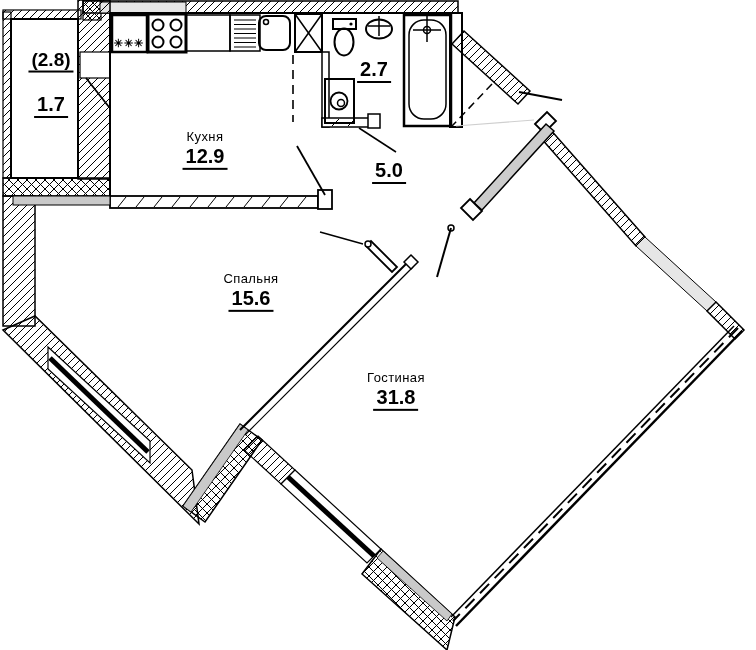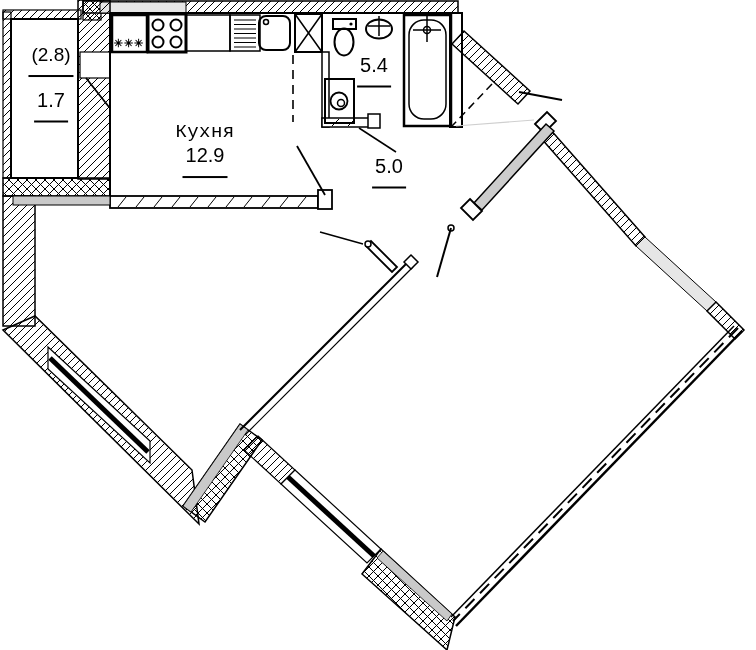--- a/index.html
+++ b/index.html
@@ -1,23 +1,23 @@
 <!DOCTYPE html>
 <html><head>
 <meta charset="utf-8">
 <style>
   html,body{margin:0;padding:0;background:#fff;}
   #plan-wrap{position:relative;width:756px;height:650px;background:#fff;overflow:hidden;
              font-family:"Liberation Sans",sans-serif;}
   #plan-svg{position:absolute;left:0;top:0;}
   .lbl{position:absolute;transform:translate(-50%,-50%);text-align:center;color:#000;
        white-space:nowrap;display:flex;flex-direction:column;align-items:center;gap:2px;}
-  .room-name{font-size:19px;letter-spacing:.4px;line-height:1.1;font-family:Liberation Mono, monospace;}
-  .room-area{font-size:20px;font-weight:normal;line-height:1.05;border-bottom:2.5px solid #000;
-             padding:0 3px 10px 3px;}
+  .room-name{font-size:13px;letter-spacing:.4px;line-height:1.1;}
+  .room-area{font-size:20px;font-weight:bold;line-height:1.05;border-bottom:2.5px solid #000;
+             padding:0 3px 1px 3px;}
   .room-area.small{font-size:19px;}
   .counter-marks{position:absolute;font-size:11px;font-weight:bold;letter-spacing:1px;
                  transform:translate(-50%,-50%);}
 </style>
 </head>
 <body>
 
 <div id="plan-wrap">
 
 <svg id="plan-svg" width="756" height="650" viewBox="0 0 756 650">
@@ -170,24 +170,32 @@
 <div class="lbl" style="left:51px;top:106px;">
   <span class="room-area">1.7</span>
 </div>
 
 <div class="lbl" style="left:205px;top:150px;">
   <span class="room-name">Кухня</span>
   <span class="room-area">12.9</span>
 </div>
 
 <div class="lbl" style="left:374px;top:71px;">
-  <span class="room-area">5.4</span>
+  <span class="room-area">2.7</span>
 </div>
 
 <div class="lbl" style="left:389px;top:172px;">
   <span class="room-area">5.0</span>
 </div>
 
-
+<div class="lbl" style="left:251px;top:292px;">
+  <span class="room-name">Спальня</span>
+  <span class="room-area">15.6</span>
+</div>
+
+<div class="lbl" style="left:396px;top:391px;">
+  <span class="room-name">Гостиная</span>
+  <span class="room-area">31.8</span>
+</div>
 
 <div class="counter-marks" style="left:129px;top:43px;">✳✳✳</div>
 
 </div>
 
 </body></html>

